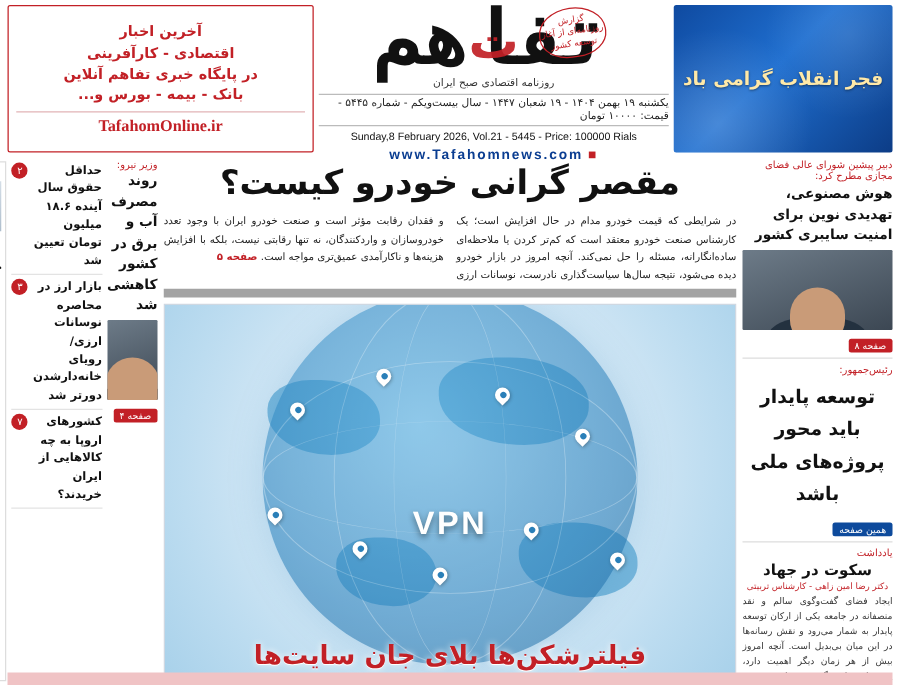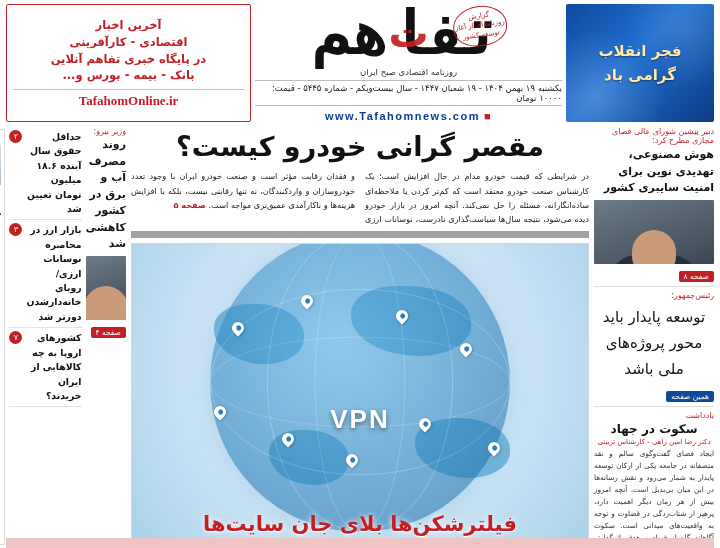--- a/index.html
+++ b/index.html
@@ -135,21 +135,21 @@
     color: #0a3d91;
     letter-spacing: 1.5px;
     display: flex;
     align-items: center;
     gap: 4px;
     font-family: "Liberation Sans", sans-serif;
   }
   .mast-url .dot { color: #c22026; }
 
   .mast-right-box {
-    width: 148px;
+    width: 175px;
     border-radius: 2px;
     background: linear-gradient(135deg, #0f4aa0, #1f6fd0 45%, #0c3c86);
     color: #fff;
     display: flex;
     align-items: center;
     justify-content: center;
     text-align: center;
     padding: 6px;
     position: relative;
     overflow: hidden;
@@ -254,21 +254,21 @@
     background: #c22026;
     padding: 1px 5px;
     border-radius: 2px;
     direction: rtl;
     margin-top: 3px;
   }
   .pagelink.blue { background:#0d4a9c; }
 
   .big-r-title {
     font-size: 15px;
-    font-weight: normal;
+    font-weight: bold;
     line-height: 1.75;
     color: #111;
     direction: rtl;
     text-align: center;
     padding: 2px 0;
   }
   .rsmall {
     font-size: 7.3px;
     line-height: 1.65;
     color: #333;
@@ -490,20 +490,21 @@
     </div>
 
     <div class="mast-center">
       <div class="logo-wrap">
         <div class="logo-word">تفاهم</div>
         <div class="logo-red">ت</div>
         <div class="logo-badge">گزارش روزنامه‌ای از آغاز توسعه کشور</div>
       </div>
       <div class="sub-tag">روزنامه اقتصادی صبح ایران</div>
       <div class="mast-datebar">یکشنبه ۱۹ بهمن ۱۴۰۴ - ۱۹ شعبان ۱۴۴۷ - سال بیست‌ویکم - شماره ۵۴۴۵ - قیمت: ۱۰۰۰۰ تومان</div>
+      <div class="mast-dateen">Sunday,8 February 2026, Vol.21 - 5445 - Price: 100000 Rials</div>
       <div class="mast-url">
         <span class="dot">■</span>
         <span>www.Tafahomnews.com</span>
       </div>
     </div>
 
     <div class="mast-right-box">
       <div class="deco"></div>
       <div class="txt">فجر انقلاب گرامی باد</div>
     </div>

